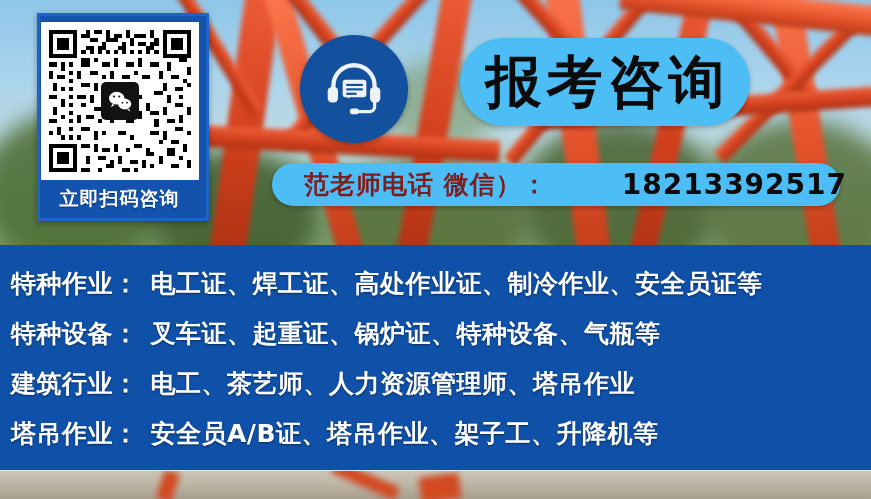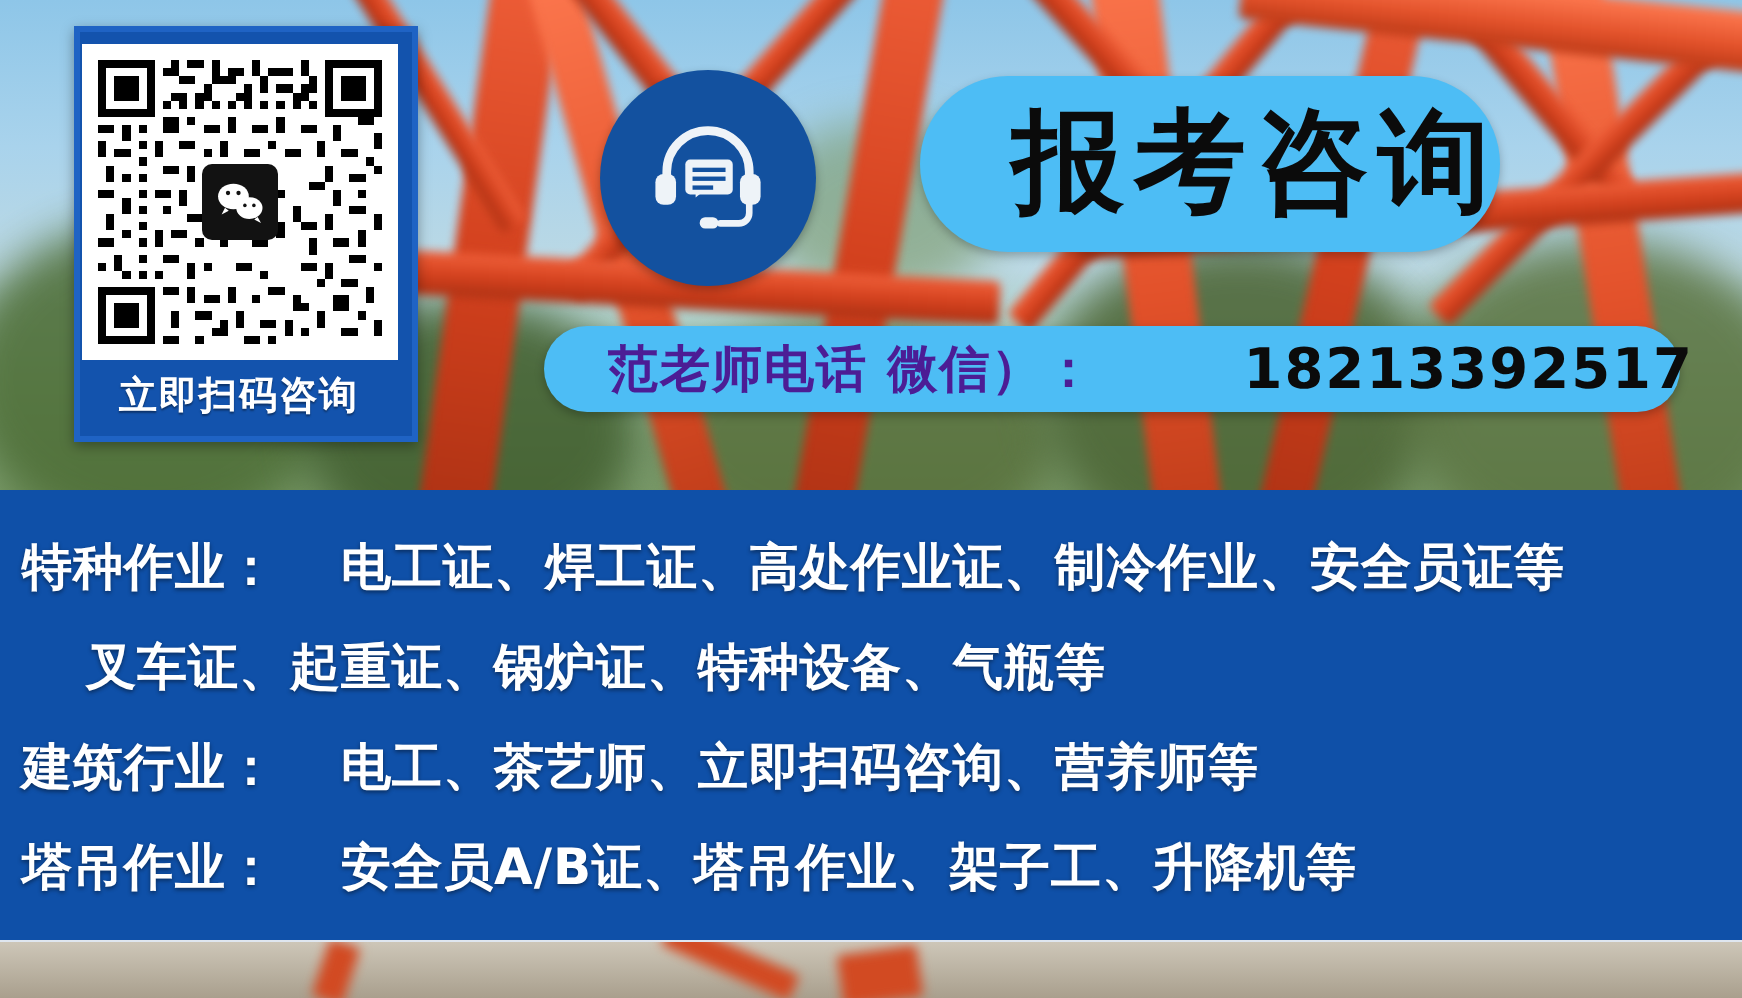--- a/index.html
+++ b/index.html
@@ -117,39 +117,39 @@
     position:absolute;
     background:#4dbdf5;
     border-radius:999px;
     display:flex;
     align-items:center;
     box-shadow:0 2px 5px rgba(0,0,0,.25);
   }
   .pill-title {
     left:460px; top:38px;
     width:290px; height:88px;
-    justify-content:flex-end;
+    justify-content:center;
   }
   .pill-title .txt {
     color:#0b0b0b;
     font-size:56px;
     font-weight:bold;
     letter-spacing:5px;
     line-height:1;
     white-space:nowrap;
     padding-left:5px;
   }
   .pill-phone {
     left:272px; top:163px;
     width:568px; height:43px;
     justify-content:flex-start;
     padding-left:32px;
   }
   .pill-phone .lbl {
-    color:#4c1d95;
+    color:#7f1d1d;
     font-size:25px;
     font-weight:bold;
     letter-spacing:1px;
     line-height:1;
     white-space:nowrap;
   }
   .pill-phone .num {
     color:#0b0b0b;
     font-size:28px;
     font-weight:bold;
@@ -178,21 +178,21 @@
     font-size:25px;
     font-weight:bold;
     letter-spacing:.5px;
     text-shadow:0 1px 2px rgba(0,0,0,.45);
   }
   .info-value {
     color:#ffffff;
     font-size:25px;
     font-weight:bold;
     letter-spacing:.5px;
-    margin-left:32px;
+    margin-left:12px;
     text-shadow:0 1px 2px rgba(0,0,0,.45);
   }
 
   
   .bottom-strip {
     position:absolute;
     left:0; top:471px;
     width:871px; height:28px;
     overflow:hidden;
     background:linear-gradient(180deg,#cdc6b8 0%,#bdb5a5 45%,#a99f8d 100%);
@@ -462,26 +462,27 @@
   </div>
 
   <div class="info-panel">
 
     <div class="info-row">
       <span class="info-label">特种作业：</span>
       <span class="info-value">电工证、焊工证、高处作业证、制冷作业、安全员证等</span>
     </div>
 
     <div class="info-row">
+      <span class="info-label">特种设备：</span>
       <span class="info-value">叉车证、起重证、锅炉证、特种设备、气瓶等</span>
     </div>
 
     <div class="info-row">
       <span class="info-label">建筑行业：</span>
-      <span class="info-value">电工、茶艺师、立即扫码咨询、营养师等</span>
+      <span class="info-value">电工、茶艺师、人力资源管理师、塔吊作业</span>
     </div>
 
     <div class="info-row">
       <span class="info-label">塔吊作业：</span>
       <span class="info-value">安全员A/B证、塔吊作业、架子工、升降机等</span>
     </div>
 
   </div>
 
   <div class="strip-edge"></div>

